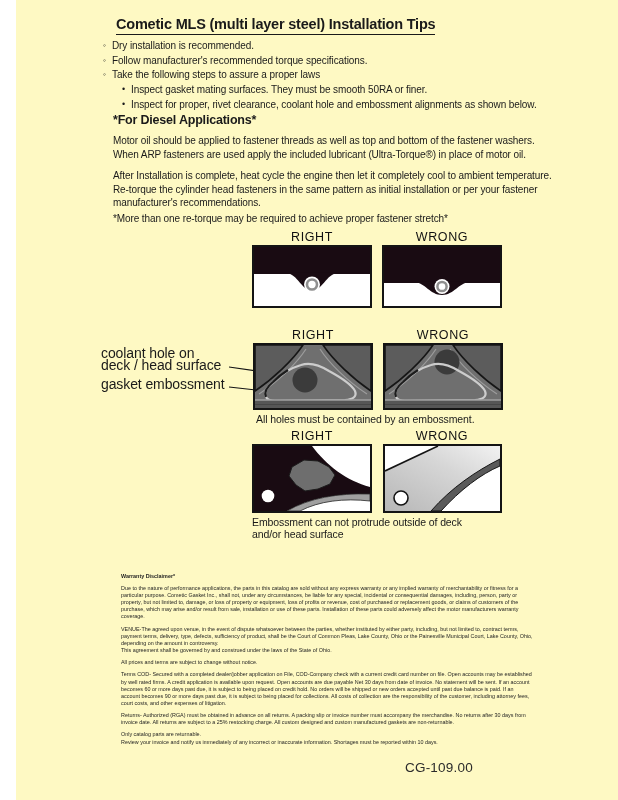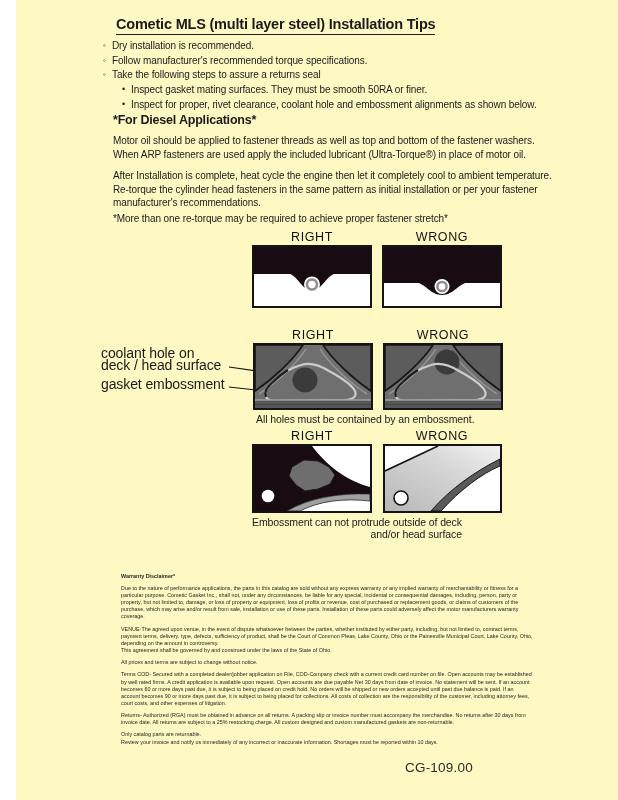--- a/index.html
+++ b/index.html
@@ -38,21 +38,21 @@
 </head>
 <body>
 
 <div class="page">
 
   <div class="abs title">Cometic MLS (multi layer steel) Installation Tips</div>
 
   <div class="abs tips">
     <div class="tip-row"><span class="marker">◦</span><span>Dry installation is recommended.</span></div>
     <div class="tip-row"><span class="marker">◦</span><span>Follow manufacturer's recommended torque specifications.</span></div>
-    <div class="tip-row"><span class="marker">◦</span><span>Take the following steps to assure a returns seal</span></div>
+    <div class="tip-row"><span class="marker">◦</span><span>Take the following steps to assure a proper laws</span></div>
     <div class="tip-row sub"><span class="marker">•</span><span>Inspect gasket mating surfaces.  They must be smooth 50RA or finer.</span></div>
     <div class="tip-row sub"><span class="marker">•</span><span>Inspect for proper, rivet clearance, coolant hole and embossment alignments as shown below.</span></div>
   </div>
 
   <div class="abs para p1">Motor oil should be applied to fastener threads as well as top and bottom of the fastener washers. When ARP fasteners are used apply the included lubricant (Ultra-Torque®) in place of motor oil.</div>
   <div class="abs diesel-heading">*For Diesel Applications*</div>
   <div class="abs para p2">After Installation is complete, heat cycle the engine then let it completely cool to ambient temperature. Re-torque the cylinder head fasteners in the same pattern as initial installation or per your fastener manufacturer's recommendations.</div>
   <div class="abs para p3">*More than one re-torque may be required to achieve proper fastener stretch*</div>
 
   <div class="abs fig-label" style="left:236px;top:230px;">RIGHT</div>
@@ -158,21 +158,21 @@
             <stop offset="1" stop-color="#f2f2f2"></stop>
         </linearGradient>
       </defs>
       <rect x="0" y="0" width="115" height="65" fill="#ffffff"></rect>
       <path d="M53,0 H115 V13 C91,25 66,42 46,65 H0 V25 C19,16 36,8 53,0 Z" fill="url(#band)"></path>
       <path d="M0,25 C19,16 36,8 53,0" fill="none" stroke="#141414" stroke-width="1.6"></path>
       <path d="M115,13 C91,25 66,42 46,65 L56,65 C75,44 96,28 115,20 Z" fill="#5a5a5a" stroke="#141414" stroke-width="1"></path>
       <circle cx="16" cy="52" r="7" fill="#ffffff" stroke="#141414" stroke-width="1.6"></circle>
     </svg>
   </div>
-  <div class="abs caption" style="left:236px;top:516px;line-height:12.3px;text-align:right;">
+  <div class="abs caption" style="left:236px;top:516px;line-height:12.3px;">
     <div>Embossment can not protrude outside of deck</div>
     <div>and/or head surface</div>
   </div>
 
   <div class="abs legal">
     <div class="legal-inner">
       <div class="legal-heading">Warranty Disclaimer*</div>
       <div class="lp">Due to the nature of performance applications, the parts in this catalog are sold without any express warranty or any implied warranty of merchantability or fitness for a particular purpose.  Cometic Gasket Inc., shall not, under any circumstances, be liable for any special, incidental or consequential damages, including, person, party or property, but not limited to, damage, or loss of property or equipment, loss of profits or revenue, cost of purchased or replacement goods, or claims of customers of the purchase, which may arise and/or result from sale, installation or use of these parts.  Installation of these parts could adversely affect the motor manufacturers warranty coverage.</div>
       <div class="lp tight">VENUE-The agreed upon venue, in the event of dispute whatsoever between the parties, whether instituted by either party, including, but not limited to, contract terms, payment terms, delivery, type, defects, sufficiency of product, shall be the Court of Common Pleas, Lake County, Ohio or the Painesville Municipal Court, Lake County, Ohio, depending on the amount in controversy.</div>
       <div class="lp">This agreement shall be governed by and construed under the laws of the State of Ohio.</div>

